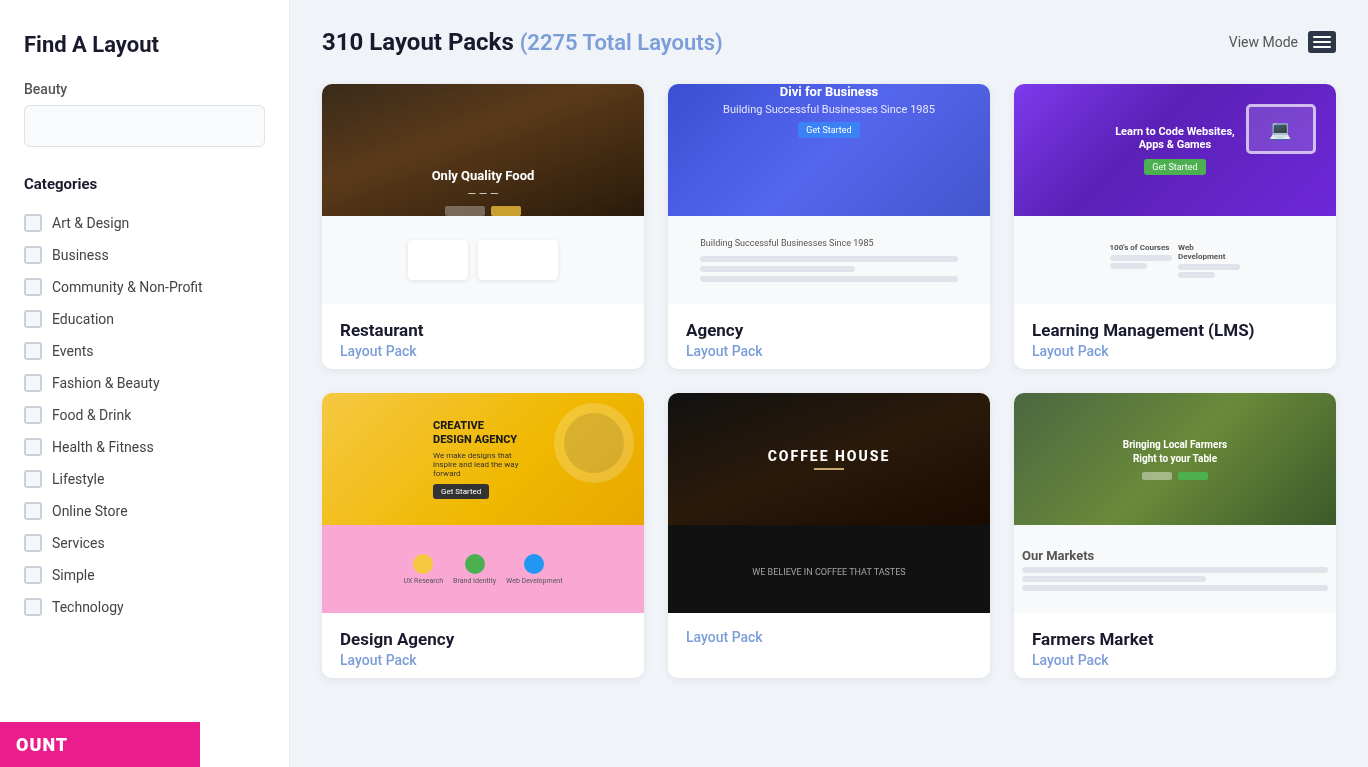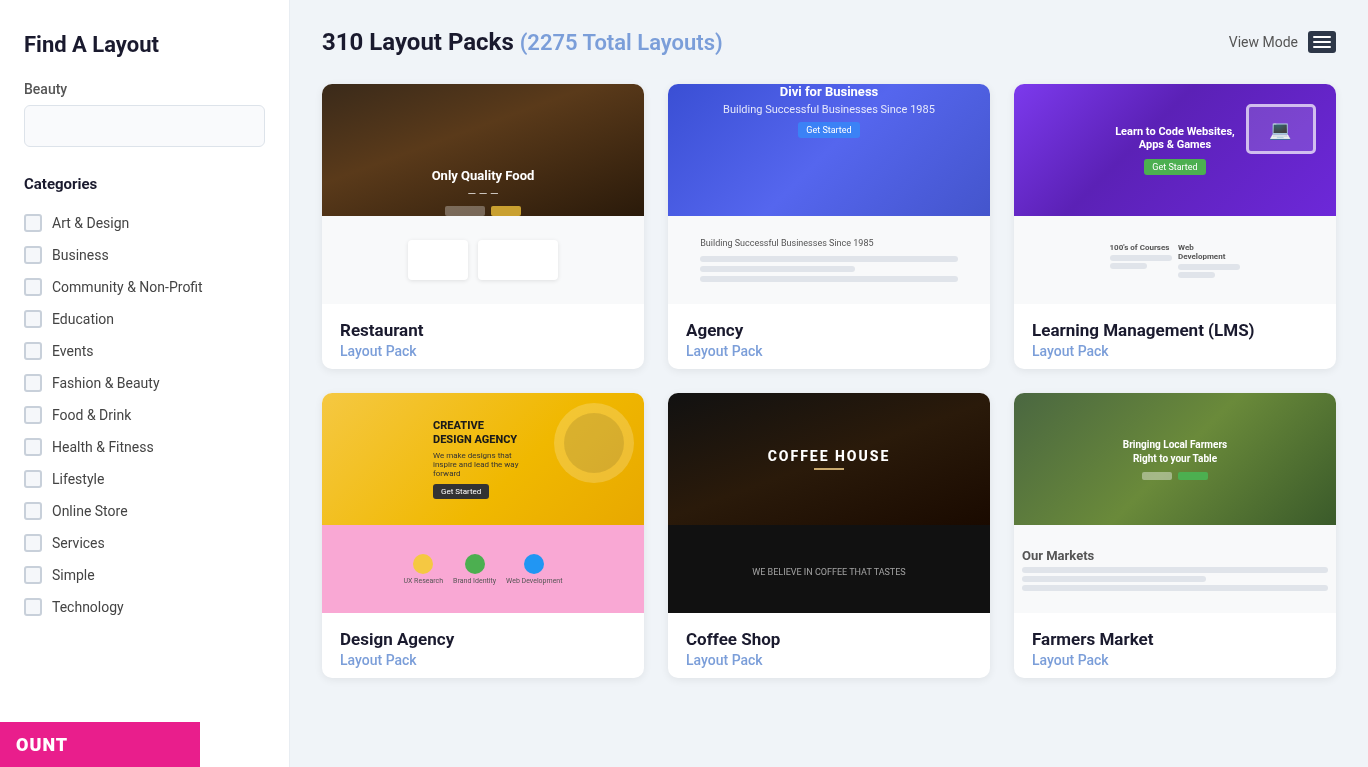--- a/index.html
+++ b/index.html
@@ -510,21 +510,20 @@
             </div>
           </div>
           <div class="img-coffee-bottom" style="flex:0 0 40%;background:#111">
             <div style="text-align:center">
               <div class="coffee-lower-text">WE BELIEVE IN COFFEE THAT TASTES</div>
             </div>
           </div>
         </div>
     </div>
     <div class="card-body">
-      <div class="card-title">Coffee Shop</div>
       <div class="card-subtitle">Layout Pack</div>
     </div>
   </div>
       <div class="layout-card">
     <div class="card-visual" style="position:relative">
 
         <div class="card-visual-inner">
           <div class="img-farmers-top" style="flex:0 0 60%">
             <div style="text-align:center">
               <div class="farmers-text">Bringing Local Farmers<br>Right to your Table</div>

